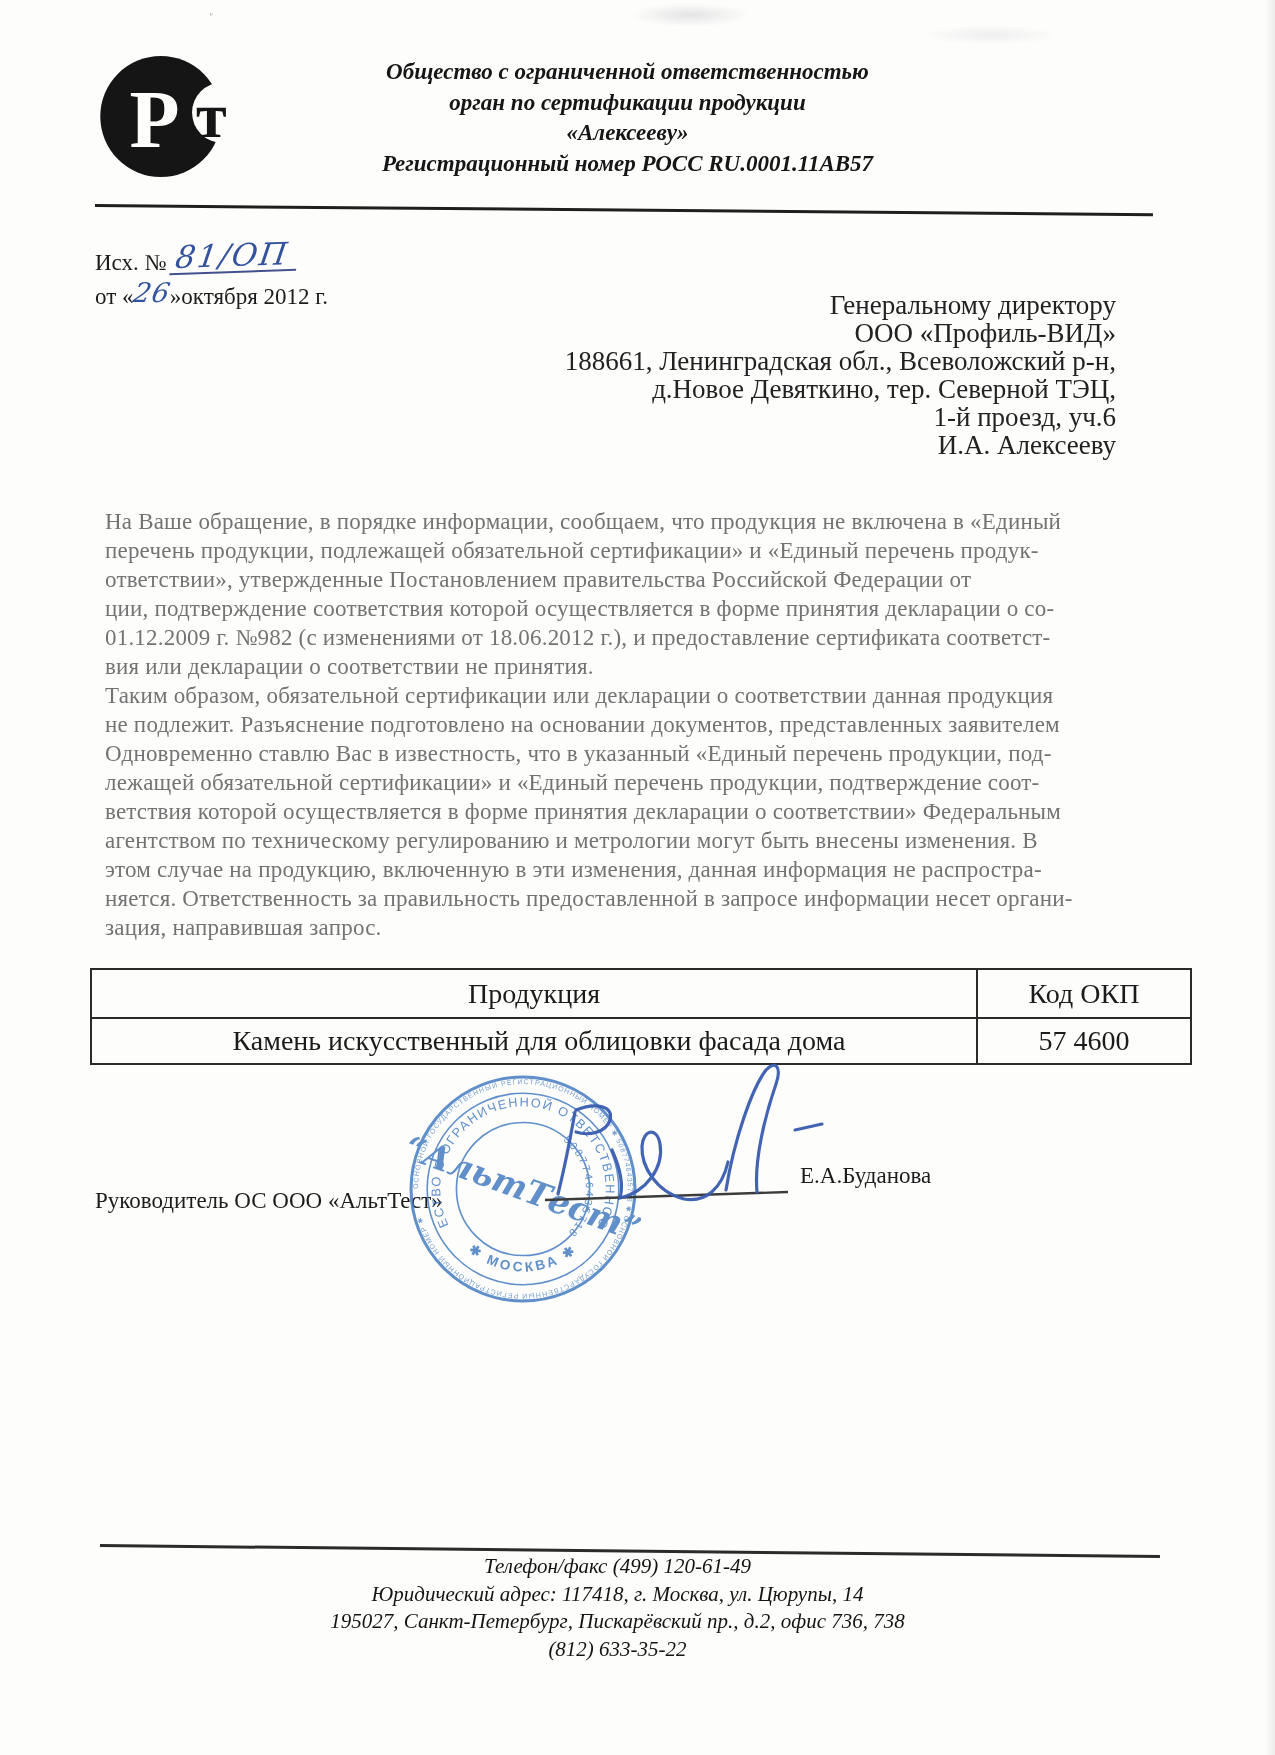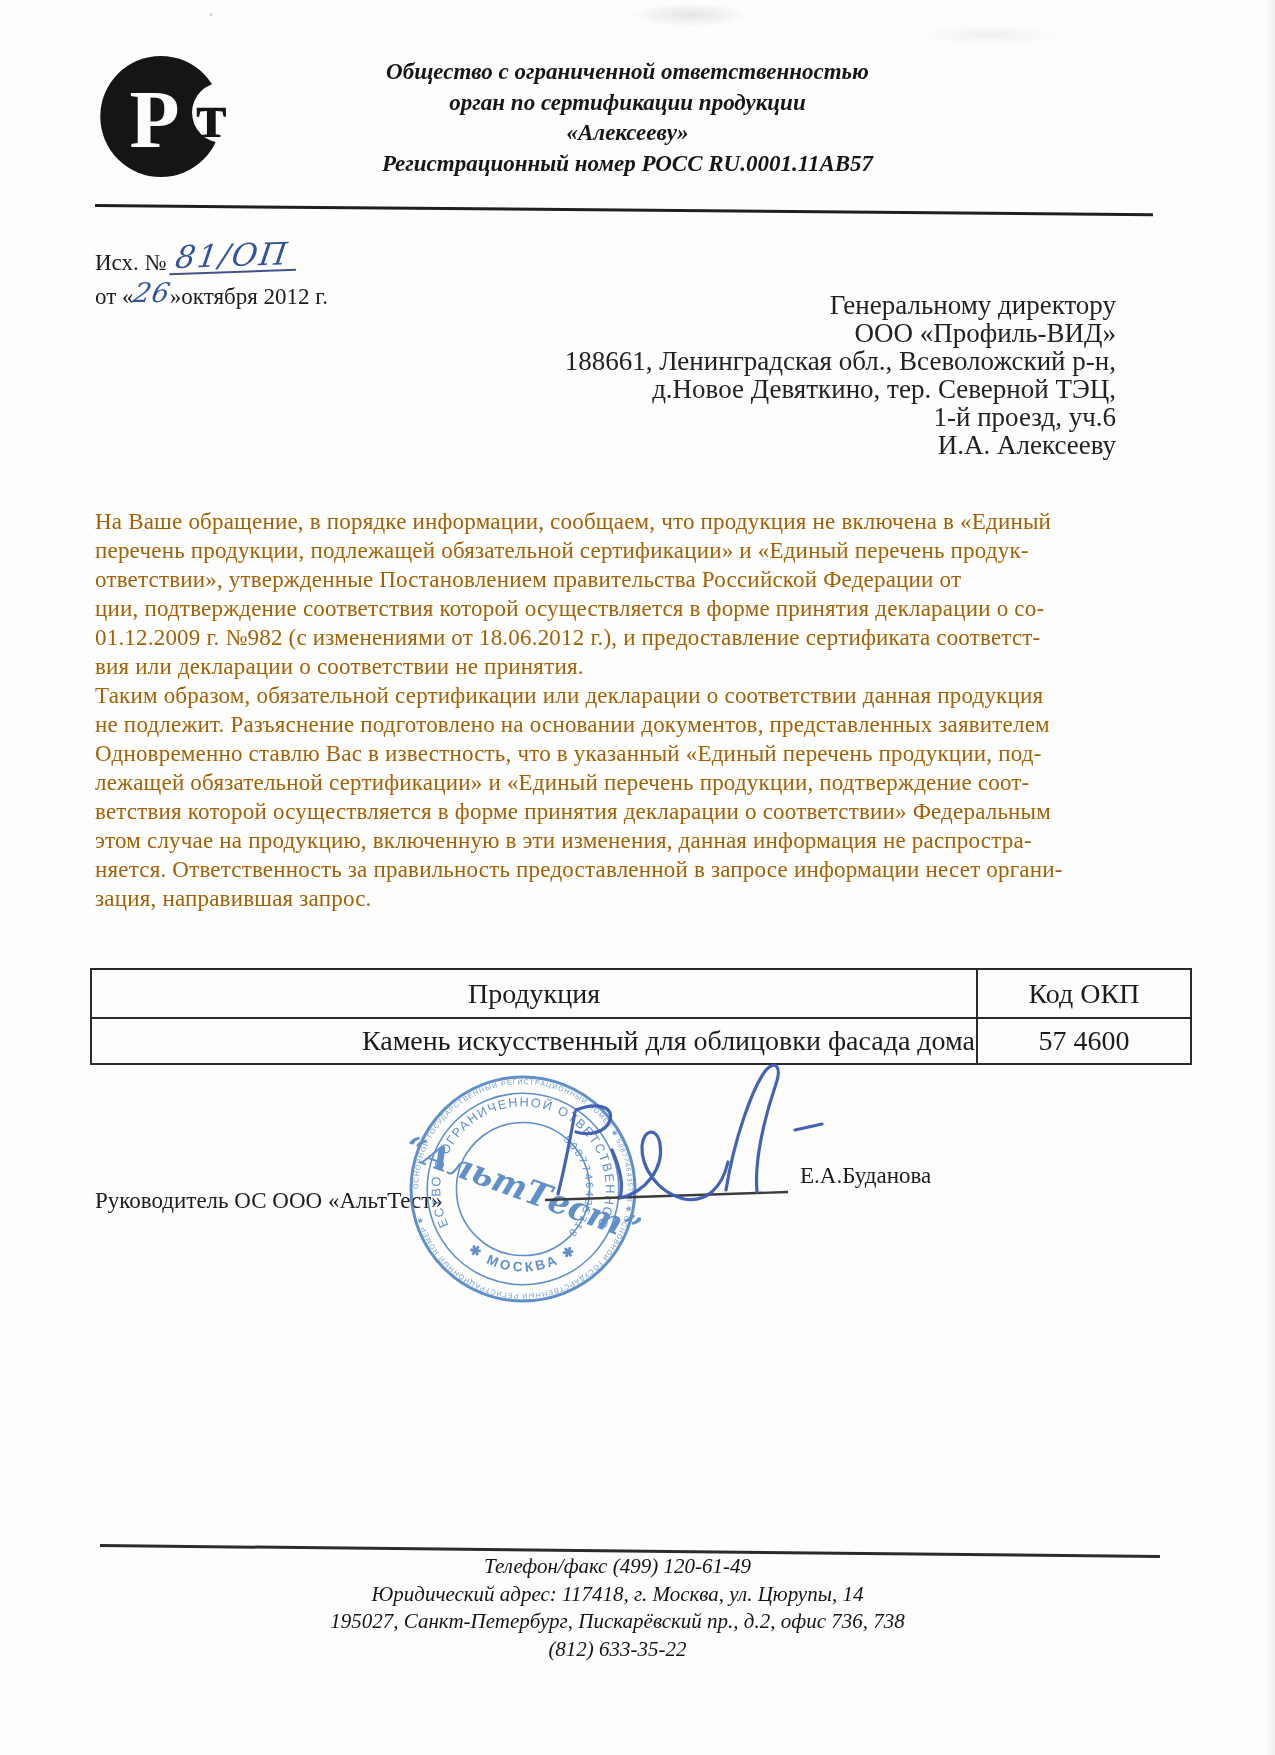--- a/index.html
+++ b/index.html
@@ -30,30 +30,30 @@
   .handwritten{font-family:"DejaVu Serif", serif;font-style:italic;color:#33539e;}
   .hw-number{display:inline-block;font-size:31px;letter-spacing:2px;transform:skewX(-10deg) rotate(-2deg);
     border-bottom:2px solid #44518f;padding:0 10px 0 4px;position:relative;top:-4px;}
   .hw-day{display:inline-block;font-size:27px;letter-spacing:1px;transform:skewX(-12deg);position:relative;top:-2px;}
 
   
   .addressee{position:absolute;left:540px;top:291px;width:576px;text-align:right;
     font-size:27px;line-height:28px;color:#222;}
 
   
-  .body-text{position:absolute;left:95px;top:507px;width:1092px;font-size:23px;
-    line-height:29px;letter-spacing:0.2px;color:#a16207;}
+  .body-text{position:absolute;left:105px;top:507px;width:1092px;font-size:23px;
+    line-height:29px;letter-spacing:0.2px;color:#737373;}
 
   
   table.product-table{position:absolute;left:90px;top:968px;width:1102px;
     border-collapse:collapse;font-size:28px;color:#1b1b1b;}
   table.product-table th,table.product-table td{border:2px solid #2a2a2a;}
   table.product-table th{font-weight:normal;text-align:center;height:45px;}
   table.product-table td{height:42px;}
-  td.cell-product{text-align:right;padding-left:11px;}
+  td.cell-product{text-align:center;padding-left:11px;}
   td.cell-code,th.col-code{text-align:center;width:210px;}
 
   
   .sig-role{position:absolute;left:95px;top:1163px;font-size:23px;z-index:1;margin-top:25px;}
   .sig-name{position:absolute;left:800px;top:1163px;font-size:23px;z-index:1;}
   .stamp-svg{position:absolute;left:405px;top:1071px;width:236px;height:236px;z-index:3;opacity:0.88;}
   .ink-svg{position:absolute;left:520px;top:1050px;width:330px;height:170px;z-index:4;}
 
   
   .footer-rule{position:absolute;left:100px;top:1544px;width:1060px;height:2.5px;background:#2b2b2b;
@@ -113,20 +113,21 @@
     <div>перечень продукции, подлежащей обязательной сертификации» и «Единый перечень продук-</div>
     <div>ответствии», утвержденные Постановлением правительства Российской Федерации от</div>
     <div>ции, подтверждение соответствия которой осуществляется в форме принятия декларации о со-</div>
     <div>01.12.2009 г. №982 (с изменениями от 18.06.2012 г.), и предоставление сертификата соответст-</div>
     <div>вия или декларации о соответствии не принятия.</div>
     <div>Таким образом, обязательной сертификации или декларации о соответствии данная продукция</div>
     <div>не подлежит. Разъяснение подготовлено на основании документов, представленных заявителем</div>
     <div>Одновременно ставлю Вас в известность, что в указанный «Единый перечень продукции, под-</div>
     <div>лежащей обязательной сертификации» и «Единый перечень продукции, подтверждение соот-</div>
     <div>ветствия которой осуществляется в форме принятия декларации о соответствии» Федеральным</div>
+    <div>агентством по техническому регулированию и метрологии могут быть внесены изменения. В</div>
     <div>этом случае на продукцию, включенную в эти изменения, данная информация не  распростра-</div>
     <div>няется. Ответственность за правильность предоставленной в запросе информации несет органи-</div>
     <div>зация, направившая запрос.</div>
   </div>
 
   <table class="product-table">
     <tbody>
         <tr>
       <th class="col-product">Продукция</th>
       <th class="col-code">Код ОКП</th>

